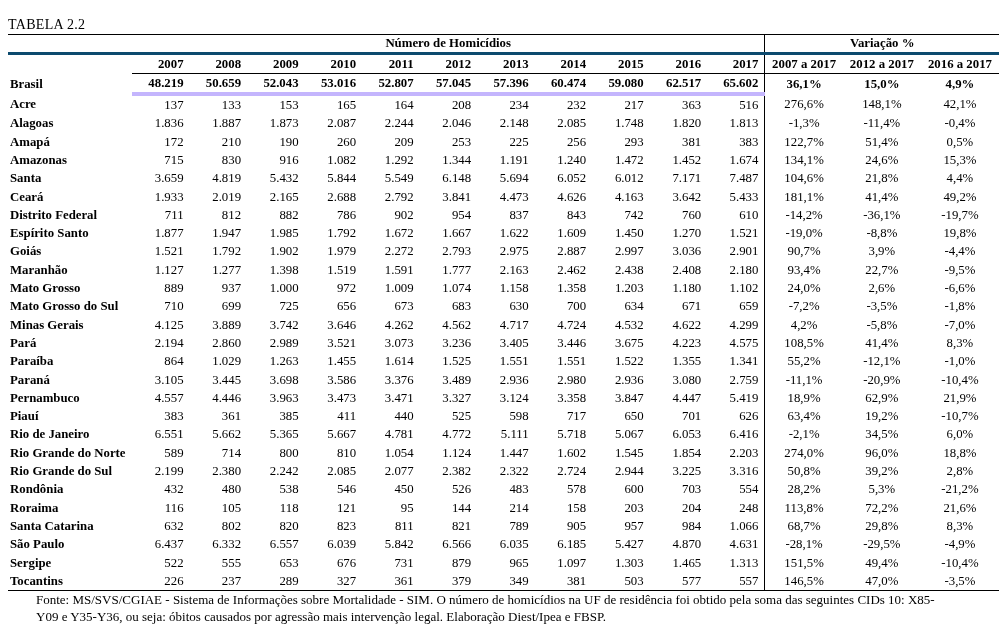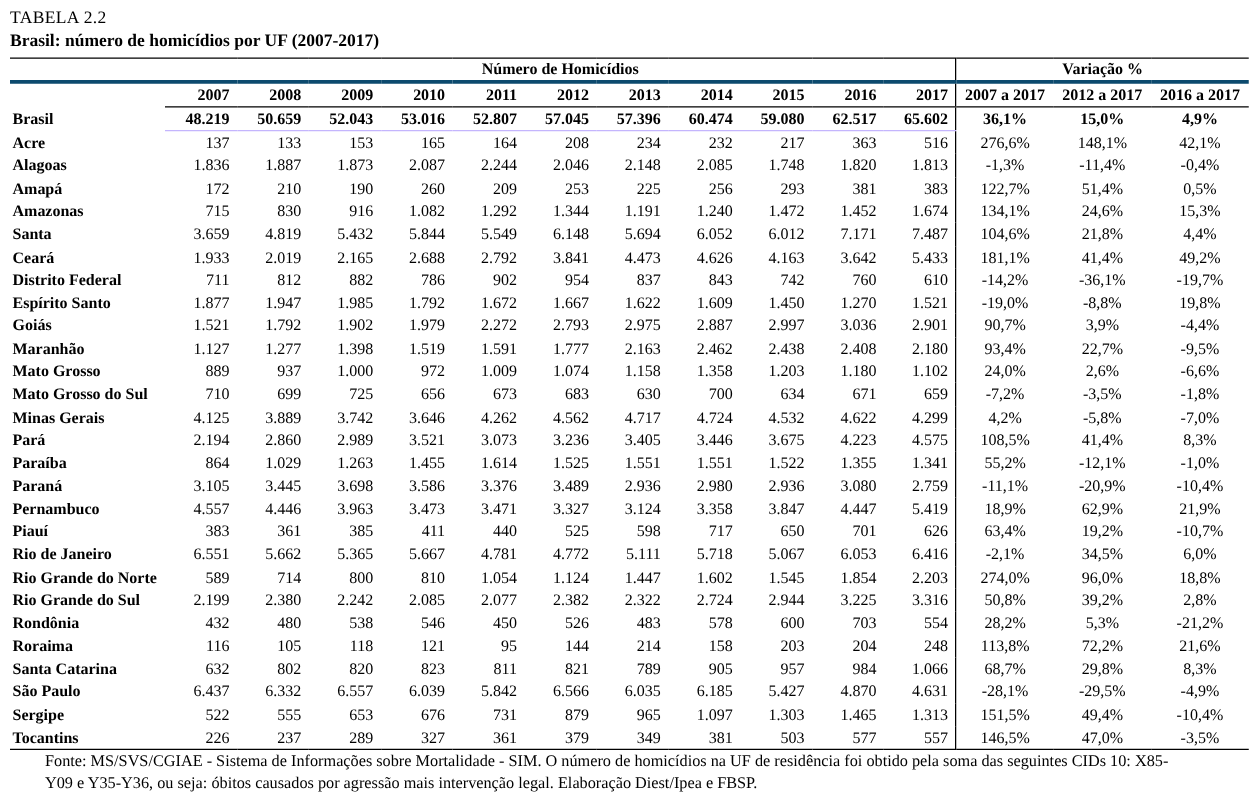--- a/index.html
+++ b/index.html
@@ -1,52 +1,51 @@
 <!DOCTYPE html>
 <html><head>
 <meta charset="utf-8">
 <style>
   html,body{margin:0;padding:0;background:#fff;}
   body{
     width:1007px;height:639px;
     font-family:"Liberation Serif","DejaVu Serif",serif;
     color:#000;overflow:hidden;
   }
-  .page{padding:6px 8px 0 8px;}
+  .page{padding:16px 8px 0 8px;}
   .table-number{font-size:14px;letter-spacing:.3px;line-height:18px;}
   .table-title{font-size:14px;font-weight:bold;line-height:19px;margin-bottom:3px;}
   table{
     border-collapse:collapse;table-layout:fixed;width:991px;
     border-top:1.5px solid #000;border-bottom:1.5px solid #000;
   }
   th,td{
     font-size:12.8px;line-height:18.3px;height:18.3px;
     padding:0;white-space:nowrap;overflow:hidden;
   }
   tr.group-header th{border-bottom:3px solid #0c4a6e;font-weight:bold;text-align:center;line-height:16.5px;height:16.5px;}
   tr.year-header th{font-weight:bold;}
   tr.year-header th.year-h,
   tr.year-header th.pct-h{border-bottom:1px solid #000;}
   th.year-h,td.num{text-align:right;padding-right:6px;}
   th.pct-h,td.pct{text-align:center;}
   td.label{font-weight:bold;text-align:left;padding-left:2px;}
   .vline{border-left:1.5px solid #000;}
   tr.total-row td{font-weight:bold;}
-  tr.total-row td.num{border-bottom:1px solid #c4b5fd;}
+  tr.total-row td.num{border-bottom:4px solid #c4b5fd;}
   .source-note{
     font-size:13px;line-height:16.5px;margin-top:1px;width:995px;
   }
   .source-note span{display:block;margin-left:28px;}
 </style>
 </head>
 <body>
 
 <div class="page">
   <div class="table-number">TABELA 2.2</div>
-  <div class="table-title">Brasil: número de homicídios por UF (2007-2017)</div>
 
   <table>
     <colgroup id="cols">
         <col style="width: 124px;">
         <col style="width: 57.5px;">
         <col style="width: 57.5px;">
         <col style="width: 57.5px;">
         <col style="width: 57.5px;">
         <col style="width: 57.5px;">
         <col style="width: 57.5px;">

